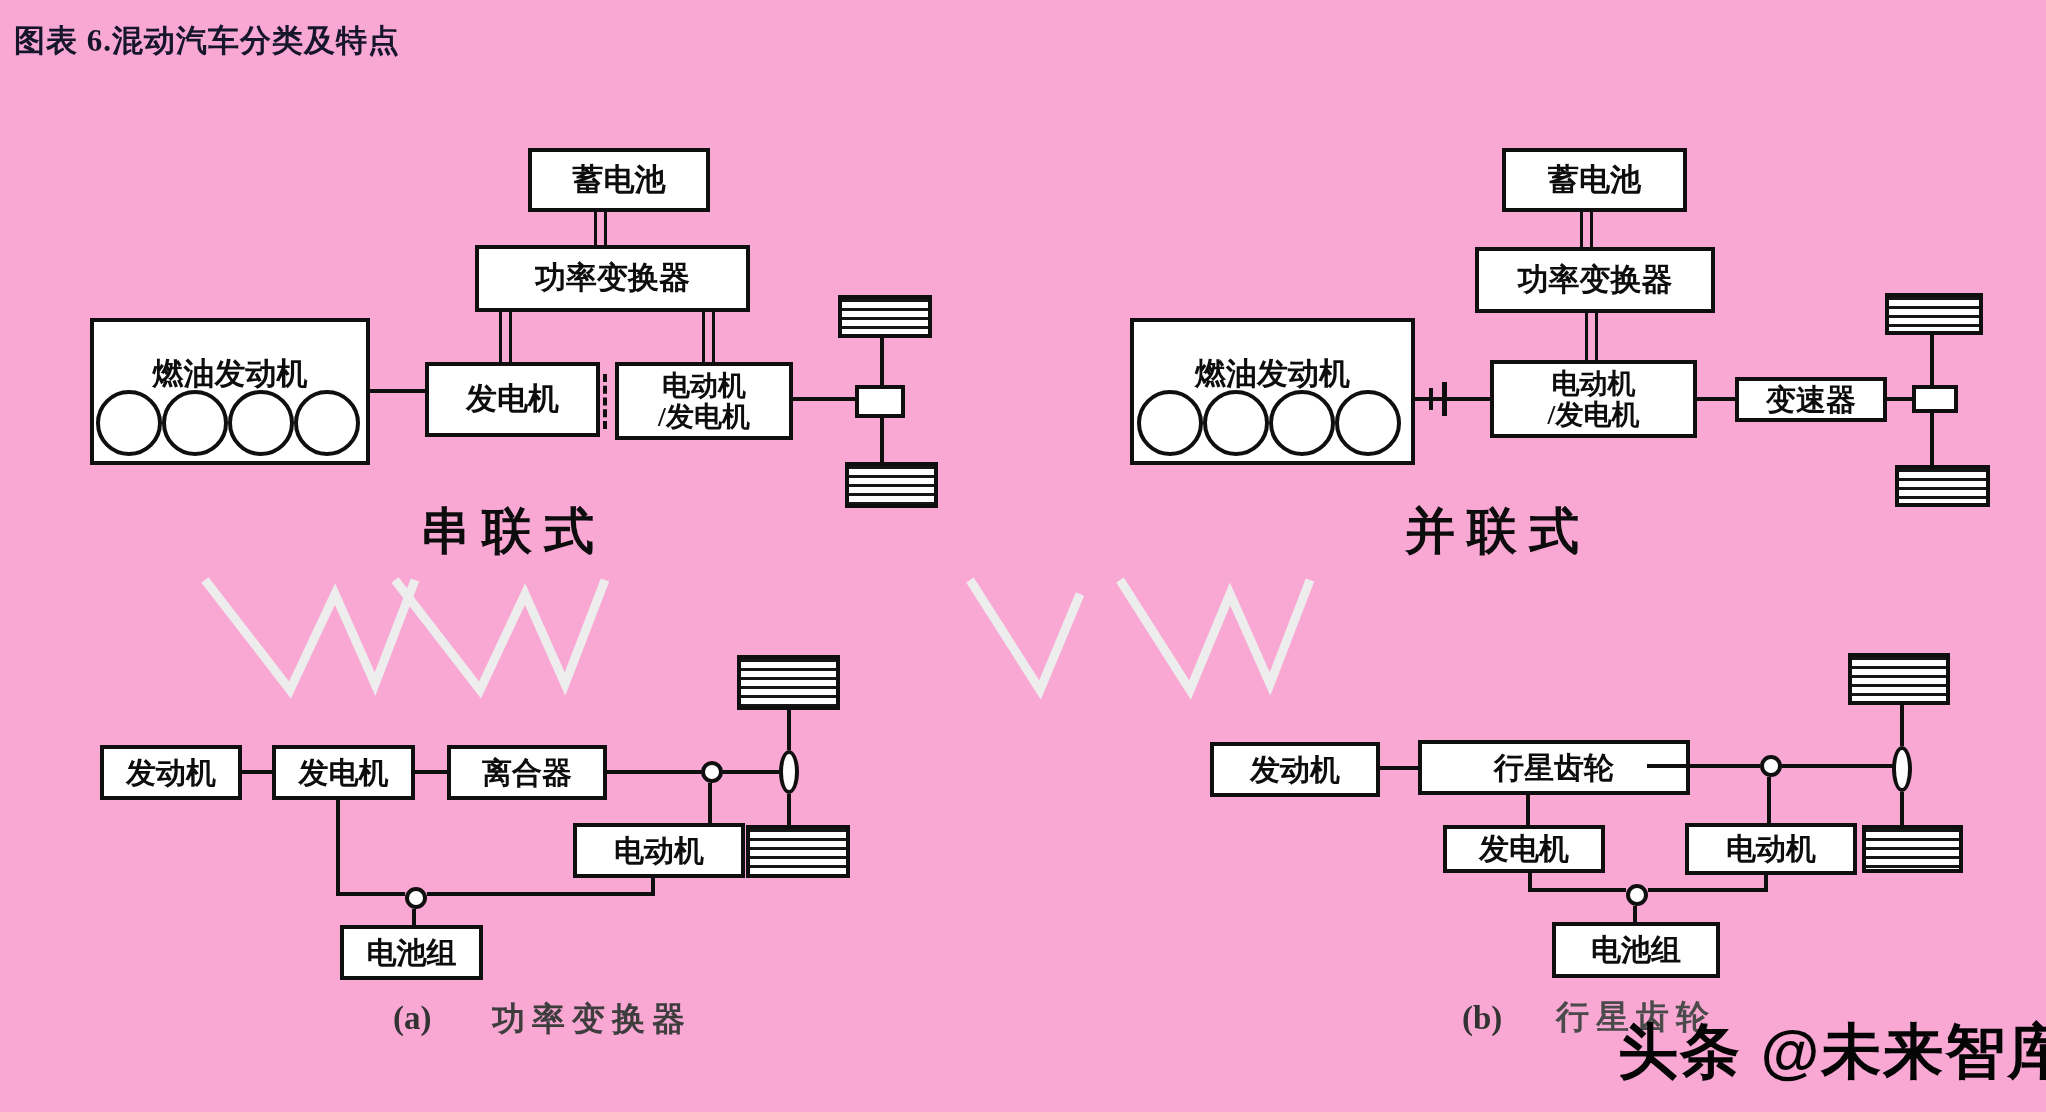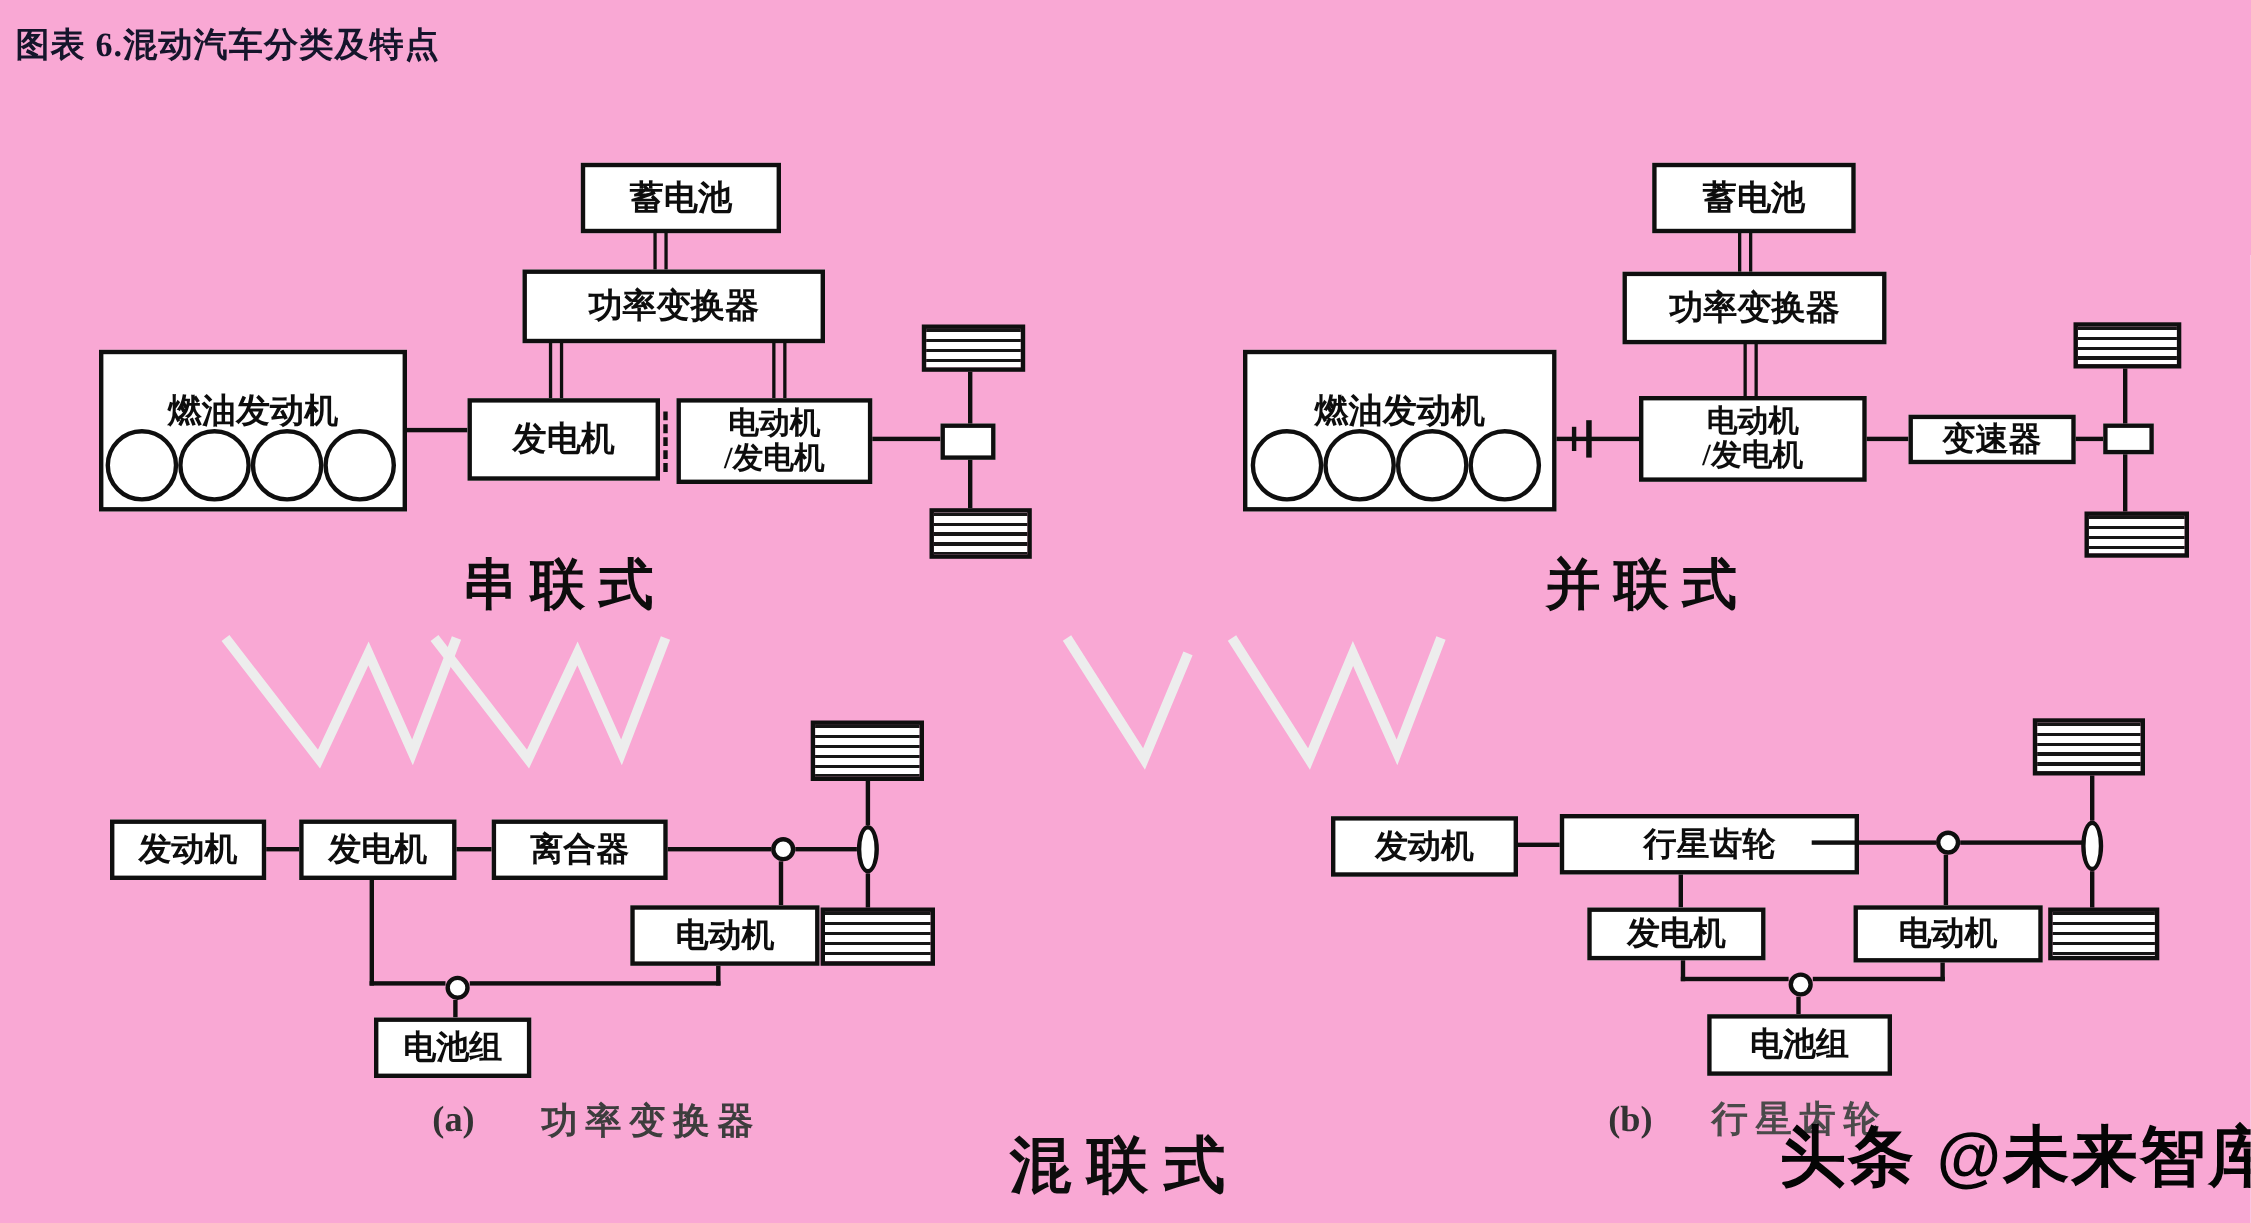--- a/index.html
+++ b/index.html
@@ -193,17 +193,16 @@
     <div class="hline" style="left:1648px;top:888px;width:120px"></div>
     <div class="vline" style="left:1764px;top:875px;height:17px"></div>
     <div class="vline" style="left:1633px;top:906px;height:16px"></div>
     <div class="box small" style="left:1552px;top:922px;width:168px;height:56px">
       <span>电池组</span>
     </div>
     <div class="caption" style="left:1462px;top:1000px">(b)</div>
     <div class="caption wide" style="left:1556px;top:995px;color:#4a4a4a">行星齿轮</div>
   </div>
 
-  <div id="mix-label">混联式</div>
 
   <div id="brand-watermark">头条 @未来智库</div>
 
 </div>
 
 </body></html>

